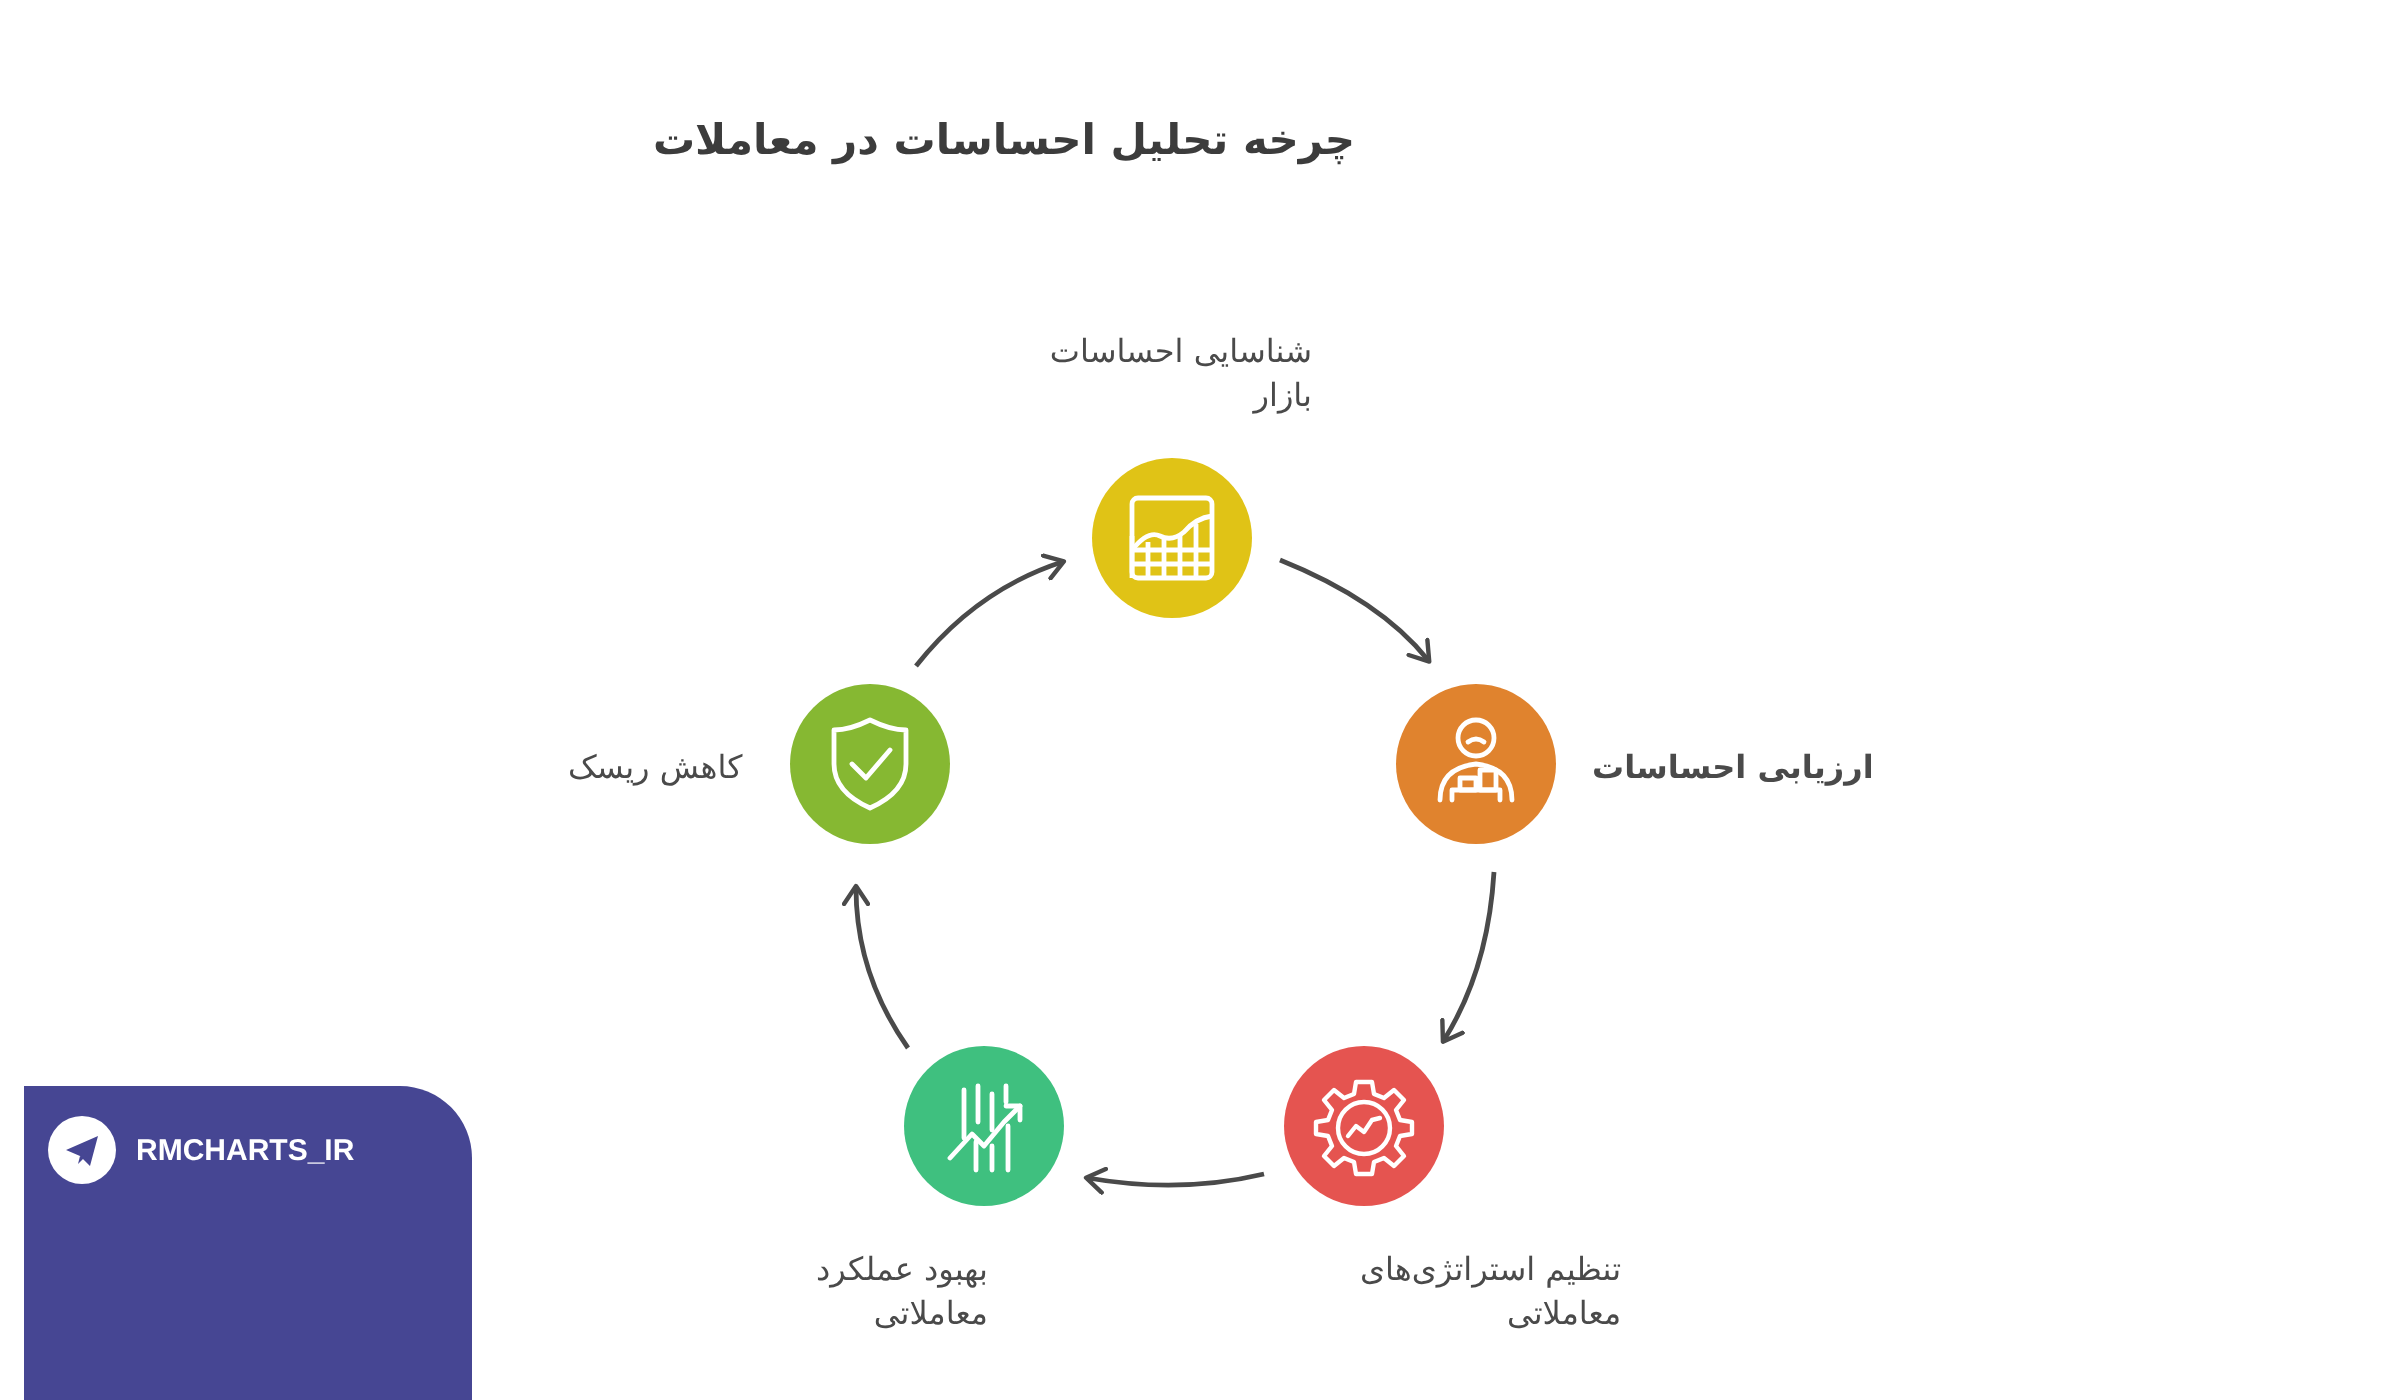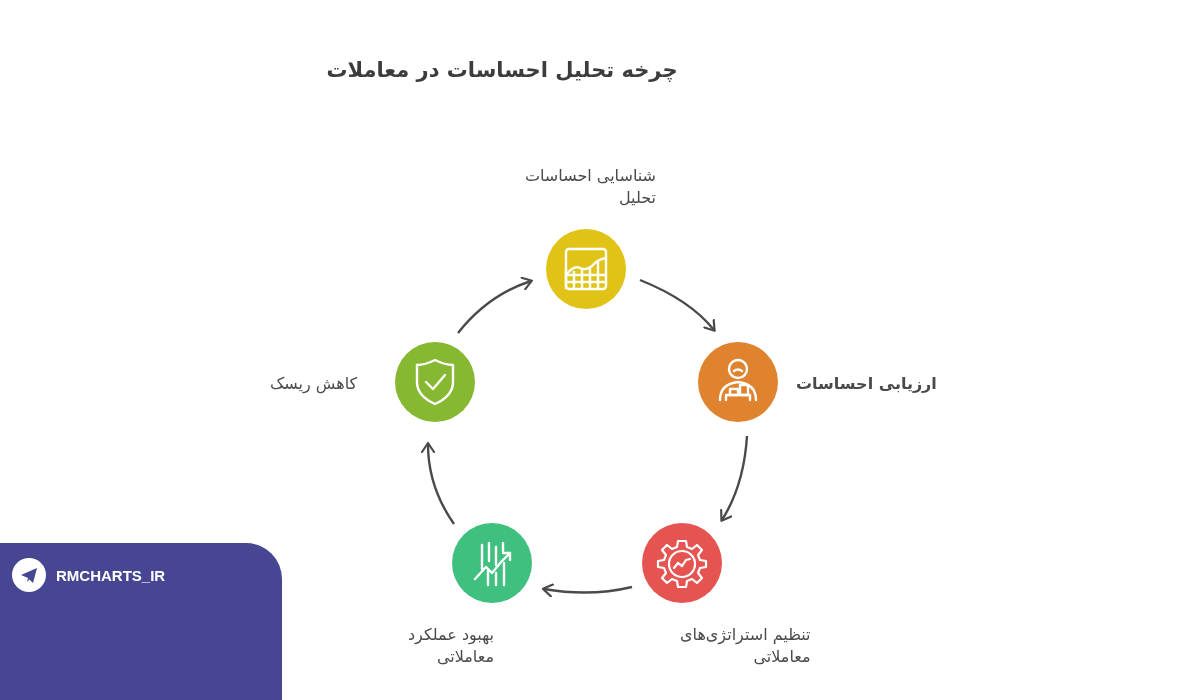--- a/index.html
+++ b/index.html
@@ -18,21 +18,21 @@
     .node {
       position:absolute; width:80px; height:80px; border-radius:50%;
       display:flex; align-items:center; justify-content:center;
     }
     .node svg { width:56px; height:56px; }
     .label {
       position:absolute; direction:rtl; font-size:16px; color:#4a4a4a; line-height:22px;
       white-space:nowrap;
     }
     .social {
-      position:absolute; left:0; top:543px; width:282px; height:157px;
+      position:absolute; left:12px; top:543px; width:224px; height:157px;
       background:#464693; border-top-right-radius:36px;
     }
     .social-row {
       position:absolute; left:12px; display:flex; align-items:center;
     }
     .social-icon {
       width:34px; height:34px; border-radius:50%; background:#ffffff;
       display:flex; align-items:center; justify-content:center;
     }
     .social-text {
@@ -66,21 +66,21 @@
       <line x1="8" y1="41" x2="48" y2="41"></line>
     <line x1="16" y1="30" x2="16" y2="48"></line>
       <line x1="24" y1="27" x2="24" y2="48"></line>
     <line x1="32" y1="26" x2="32" y2="48"></line>
       <line x1="40" y1="21" x2="40" y2="48"></line>
     <line x1="8" y1="27" x2="8" y2="48"></line>
   </svg>
 </div>
 <div class="label" style="left:516px; top:165px; width:140px; text-align:right;">
   <div>شناسایی احساسات</div>
-  <div>تحلیل</div>
+  <div>بازار</div>
 </div>
 
 <div class="node" style="left:698px; top:342px; background:#e0832e;">
   <svg viewBox="0 0 56 56" fill="none" stroke="#fff" stroke-width="2.4" stroke-linejoin="round" stroke-linecap="round">
     <circle cx="28" cy="15" r="9"></circle>
     <path d="M24,17 Q28,14 32,17"></path>
     <path d="M10,46 Q10,30 28,28 Q46,30 46,46"></path>
     <path d="M16,46 V41 H40 V46"></path>
     <rect x="20" y="35" width="8" height="6"></rect>
     <rect x="30" y="31" width="8" height="10"></rect>
@@ -119,21 +119,21 @@
   <div>بهبود عملکرد</div>
   <div>معاملاتی</div>
 </div>
 
 <div class="node" style="left:395px; top:342px; background:#86b832;">
   <svg viewBox="0 0 56 56" fill="none" stroke="#fff" stroke-width="2.4" stroke-linecap="round" stroke-linejoin="round">
     <path d="M28,6 Q38,11 46,11 V28 Q46,42 28,50 Q10,42 10,28 V11 Q18,11 28,6 Z"></path>
     <path d="M19,28 L26,35 L38,21"></path>
   </svg>
 </div>
-<div class="label" style="left:270px; top:373px;">
+<div class="label" style="left:284px; top:373px;">
   <div>کاهش ریسک</div>
 </div>
 
 <div class="social">
   <div class="social-row" style="top:15px;">
     <div class="social-icon">
       <svg width="22" height="22" viewBox="0 0 22 22">
           <path d="M3,11 L19,4 L15,19 L10,14 Z" fill="#464693"></path>
           <path d="M10,14 L9,18 L12,15" fill="#464693"></path>
         </svg>

